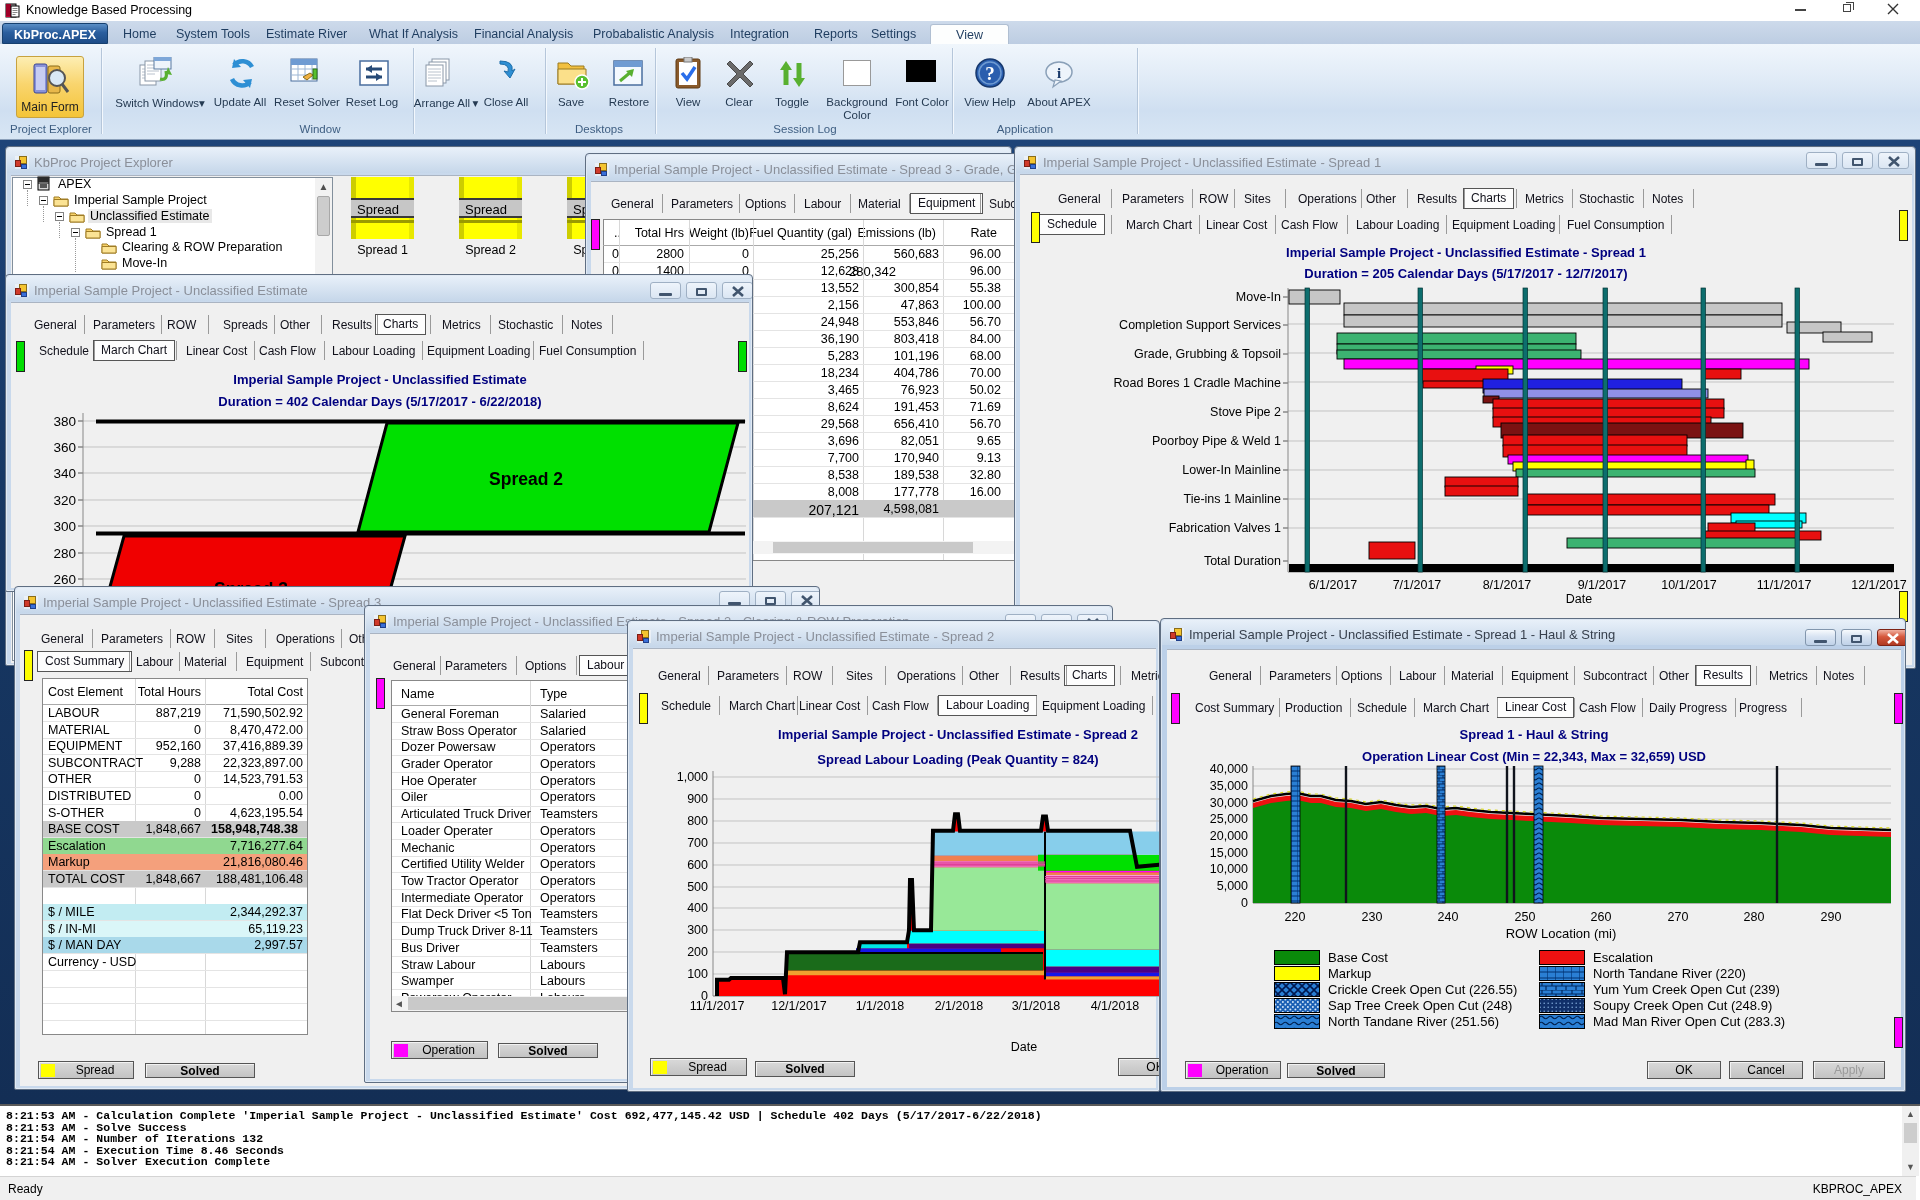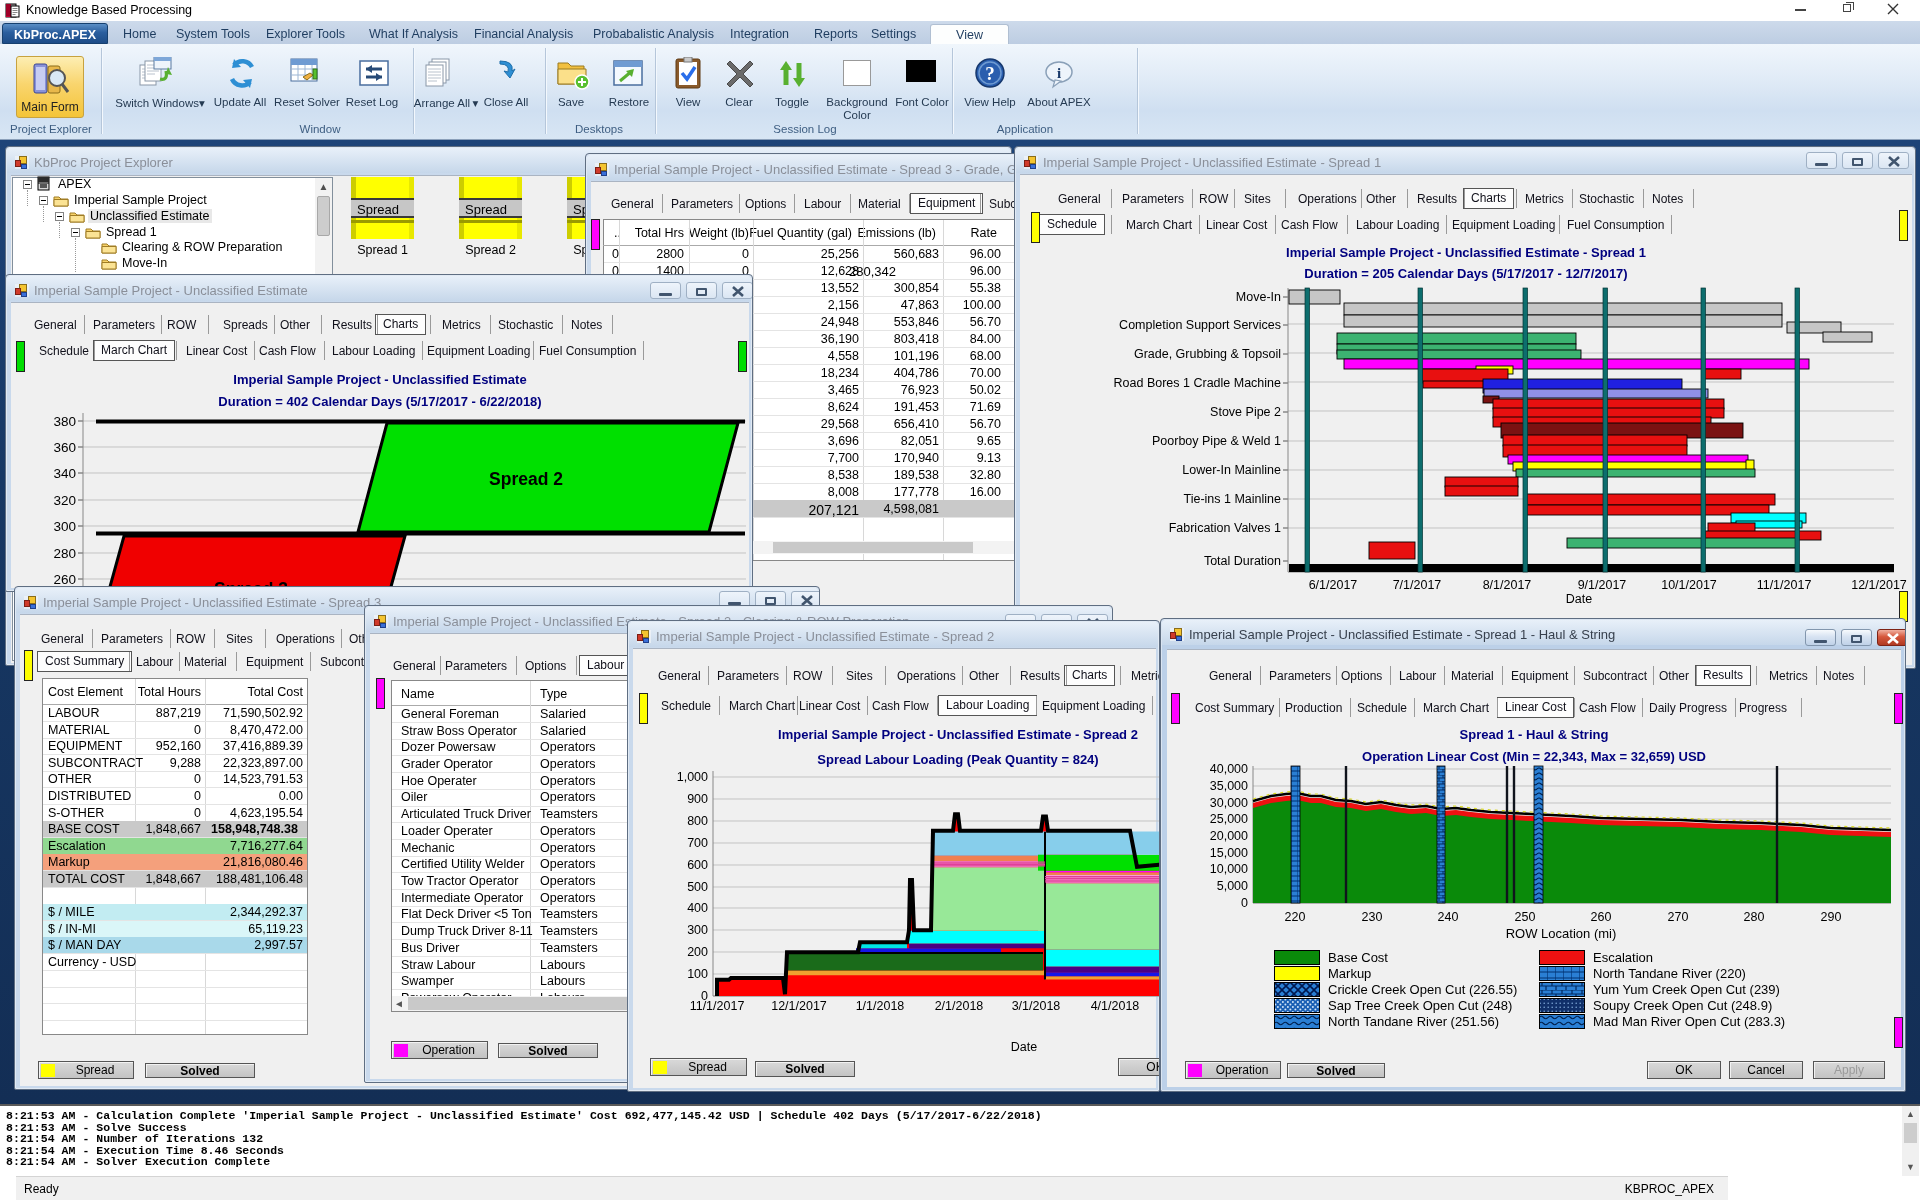--- a/index.html
+++ b/index.html
@@ -17,21 +17,21 @@
 <div style="position:absolute;left:1843px;top:4px;width:8px;height:8px;border:1.5px solid #444;"></div>
 <div style="position:absolute;left:1846px;top:2px;width:8px;height:8px;border:1.5px solid #444;border-left:none;border-bottom:none;"></div>
 <svg style="position:absolute;left:1887px;top:3px" width="12" height="12" viewBox="0 0 12 12">
       <path d="M1 1 L11 11 M11 1 L1 11" stroke="#333" stroke-width="1.4"></path>
     </svg>
 </div>
 <div style="position:absolute;left:0;top:21px;width:1920px;height:23px;background:linear-gradient(#cddaeb,#bdcde2);">
     <div style="position:absolute;left:2px;top:2px;width:106px;height:21px;border-radius:3px 3px 0 0;background:linear-gradient(#5a8ec6,#2a5e9e 45%,#1d4c87);border:1px solid #16406f;color:#fff;font-weight:bold;font-size:12.5px;text-align:center;padding-top:4px;">KbProc.APEX</div>
     <div style="position:absolute;left:123px;top:6px;font-size:12.5px;color:#1e3c5f;">Home</div>
     <div style="position:absolute;left:176px;top:6px;font-size:12.5px;color:#1e3c5f;">System Tools</div>
-    <div style="position:absolute;left:266px;top:6px;font-size:12.5px;color:#1e3c5f;">Explorer Tools</div>
+    <div style="position:absolute;left:266px;top:6px;font-size:12.5px;color:#1e3c5f;">Estimate River</div>
     <div style="position:absolute;left:369px;top:6px;font-size:12.5px;color:#1e3c5f;">What If Analysis</div>
     <div style="position:absolute;left:474px;top:6px;font-size:12.5px;color:#1e3c5f;">Financial Analysis</div>
     <div style="position:absolute;left:593px;top:6px;font-size:12.5px;color:#1e3c5f;">Probabalistic Analysis</div>
     <div style="position:absolute;left:730px;top:6px;font-size:12.5px;color:#1e3c5f;">Integration</div>
     <div style="position:absolute;left:814px;top:6px;font-size:12.5px;color:#1e3c5f;">Reports</div>
     <div style="position:absolute;left:871px;top:6px;font-size:12.5px;color:#1e3c5f;">Settings</div>
     <div style="position:absolute;left:930px;top:3px;width:79px;height:20px;background:#fdfefe;border:1px solid #b0bfd2;border-bottom:none;border-radius:3px 3px 0 0;text-align:center;padding-top:3px;font-size:12.5px;color:#1e3c5f;">View</div>
   </div>
 <div style="position:absolute;left:0;top:44px;width:1920px;height:96px;background:linear-gradient(#f0f6fc,#dfeaf6 40%,#cfdff1 70%,#d8e6f4);border-bottom:1px solid #8ba0ba;">
     <div style="position:absolute;left:101px;top:4px;width:1px;height:86px;background:#b5c6da;box-shadow:1px 0 0 #f3f8fd;"></div>
@@ -297,21 +297,21 @@
       <div style="position:absolute;left:325px;top:144px;width:90px;text-align:right;font-size:12.5px;">100.00</div>
       <div style="position:absolute;left:18px;top:159px;width:410px;height:1px;background:#e4e4e4;"></div>
       <div style="position:absolute;left:183px;top:161px;width:90px;text-align:right;font-size:12.5px;">24,948</div>
       <div style="position:absolute;left:263px;top:161px;width:90px;text-align:right;font-size:12.5px;">553,846</div>
       <div style="position:absolute;left:325px;top:161px;width:90px;text-align:right;font-size:12.5px;">56.70</div>
       <div style="position:absolute;left:18px;top:176px;width:410px;height:1px;background:#e4e4e4;"></div>
       <div style="position:absolute;left:183px;top:178px;width:90px;text-align:right;font-size:12.5px;">36,190</div>
       <div style="position:absolute;left:263px;top:178px;width:90px;text-align:right;font-size:12.5px;">803,418</div>
       <div style="position:absolute;left:325px;top:178px;width:90px;text-align:right;font-size:12.5px;">84.00</div>
       <div style="position:absolute;left:18px;top:193px;width:410px;height:1px;background:#e4e4e4;"></div>
-      <div style="position:absolute;left:183px;top:195px;width:90px;text-align:right;font-size:12.5px;">4,558</div>
+      <div style="position:absolute;left:183px;top:195px;width:90px;text-align:right;font-size:12.5px;">5,283</div>
       <div style="position:absolute;left:263px;top:195px;width:90px;text-align:right;font-size:12.5px;">101,196</div>
       <div style="position:absolute;left:325px;top:195px;width:90px;text-align:right;font-size:12.5px;">68.00</div>
       <div style="position:absolute;left:18px;top:210px;width:410px;height:1px;background:#e4e4e4;"></div>
       <div style="position:absolute;left:183px;top:212px;width:90px;text-align:right;font-size:12.5px;">18,234</div>
       <div style="position:absolute;left:263px;top:212px;width:90px;text-align:right;font-size:12.5px;">404,786</div>
       <div style="position:absolute;left:325px;top:212px;width:90px;text-align:right;font-size:12.5px;">70.00</div>
       <div style="position:absolute;left:18px;top:227px;width:410px;height:1px;background:#e4e4e4;"></div>
       <div style="position:absolute;left:183px;top:229px;width:90px;text-align:right;font-size:12.5px;">3,465</div>
       <div style="position:absolute;left:263px;top:229px;width:90px;text-align:right;font-size:12.5px;">76,923</div>
       <div style="position:absolute;left:325px;top:229px;width:90px;text-align:right;font-size:12.5px;">50.02</div>
@@ -1185,15 +1185,15 @@
     <div style="position:absolute;left:6px;top:14.5px;font-family:'Liberation Mono',monospace;font-size:11.5px;font-weight:bold;color:#000;white-space:pre;letter-spacing:0.05px;">8:21:53 AM - Solve Success</div>
     <div style="position:absolute;left:6px;top:26.0px;font-family:'Liberation Mono',monospace;font-size:11.5px;font-weight:bold;color:#000;white-space:pre;letter-spacing:0.05px;">8:21:54 AM - Number of Iterations 132</div>
     <div style="position:absolute;left:6px;top:37.5px;font-family:'Liberation Mono',monospace;font-size:11.5px;font-weight:bold;color:#000;white-space:pre;letter-spacing:0.05px;">8:21:54 AM - Execution Time 8.46 Seconds</div>
     <div style="position:absolute;left:6px;top:49.0px;font-family:'Liberation Mono',monospace;font-size:11.5px;font-weight:bold;color:#000;white-space:pre;letter-spacing:0.05px;">8:21:54 AM - Solver Execution Complete</div>
     <div style="position:absolute;right:1px;top:0px;width:17px;height:70px;background:#f0f0f0;">
       <div style="position:absolute;top:1px;left:1px;width:15px;height:15px;text-align:center;font-size:9px;line-height:15px;color:#555;">▲</div>
       <div style="position:absolute;bottom:1px;left:1px;width:15px;height:15px;text-align:center;font-size:9px;line-height:15px;color:#555;">▼</div>
       <div style="position:absolute;top:17px;left:2px;width:13px;height:20px;background:#cdcdcd;"></div>
     </div>
   </div>
-<div style="position:absolute;left:16px;top:1176px;width:1712px;height:24px;background:#f0f0f0;border-top:1px solid #d4d4d4;">
+<div style="position:absolute;left:0;top:1176px;width:1916px;height:24px;background:#f0f0f0;border-top:1px solid #d4d4d4;">
 <div style="position:absolute;left:8px;top:5px;font-size:12px;color:#000;">Ready</div>
 <div style="position:absolute;right:14px;top:5px;font-size:12px;color:#000;padding-left:48px;">KBPROC_APEX</div>
 </div>
 </body></html>

